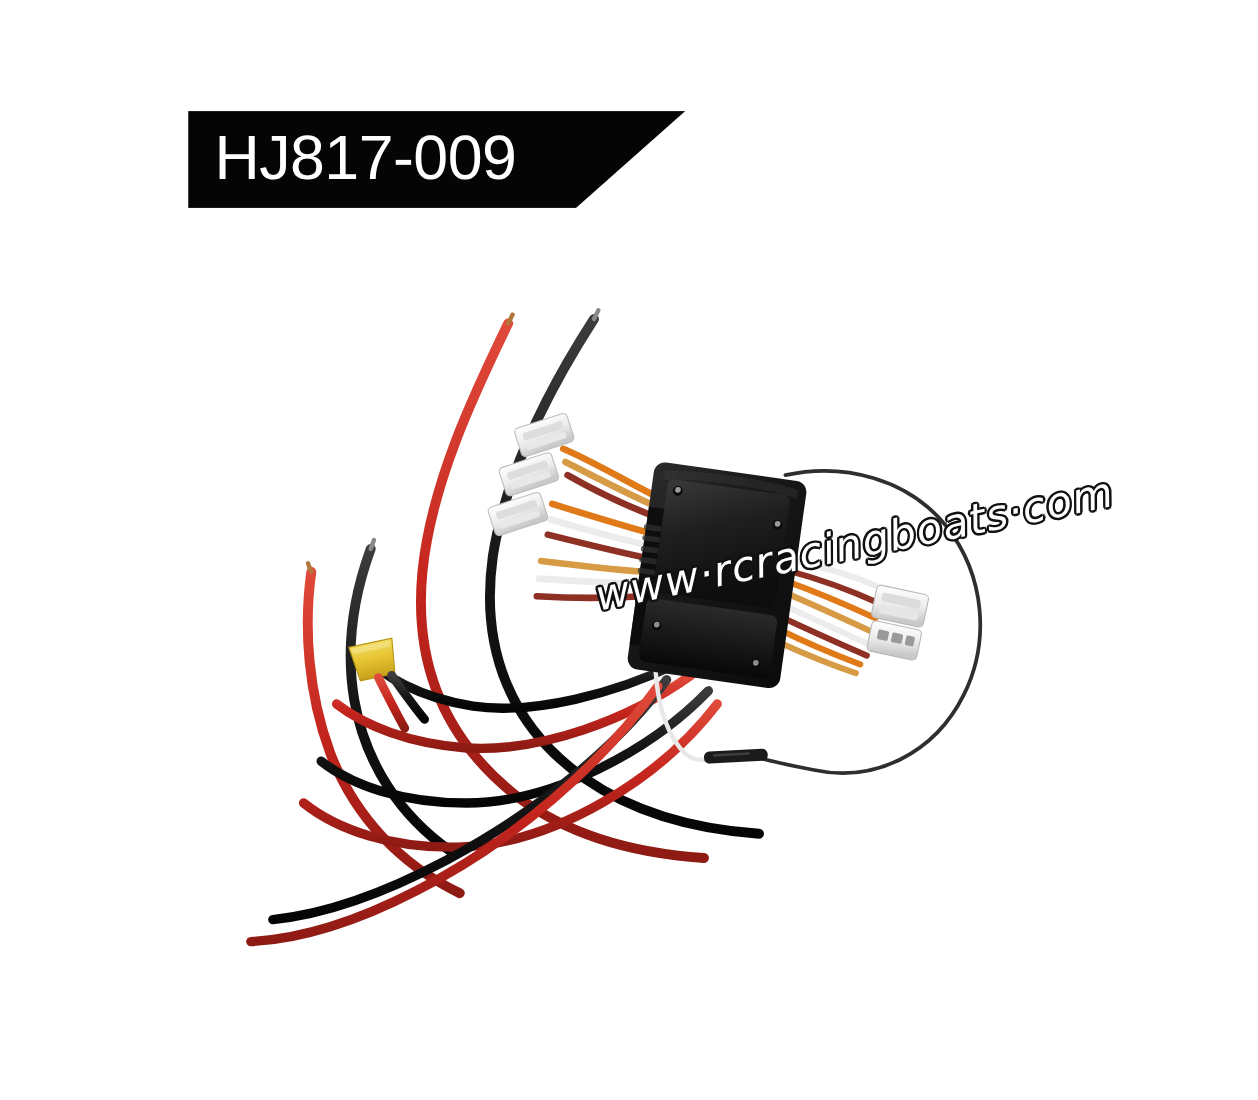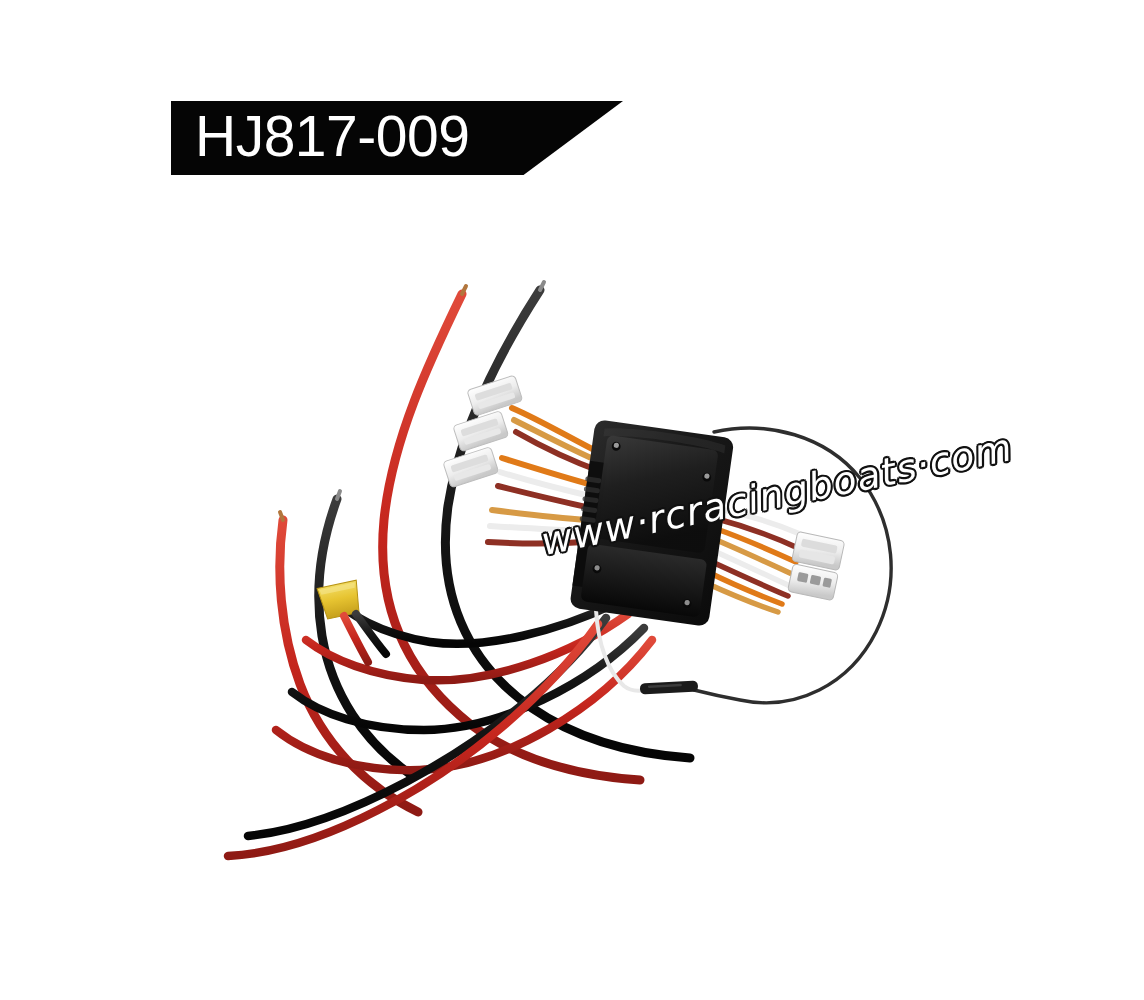--- a/index.html
+++ b/index.html
@@ -20,21 +20,21 @@
     inset: 0;
     background: #ffffff;
   }
 
   
   #banner {
     position: absolute;
     left: 171px;
     top: 101px;
     width: 452px;
-    height: 74px;
+    height: 88px;
   }
   #banner .shape {
     position: absolute;
     inset: 0;
     background: #050505;
     clip-path: polygon(0 0, 100% 0, 78% 100%, 0 100%);
   }
   #banner .label {
     position: absolute;
     left: 24px;

